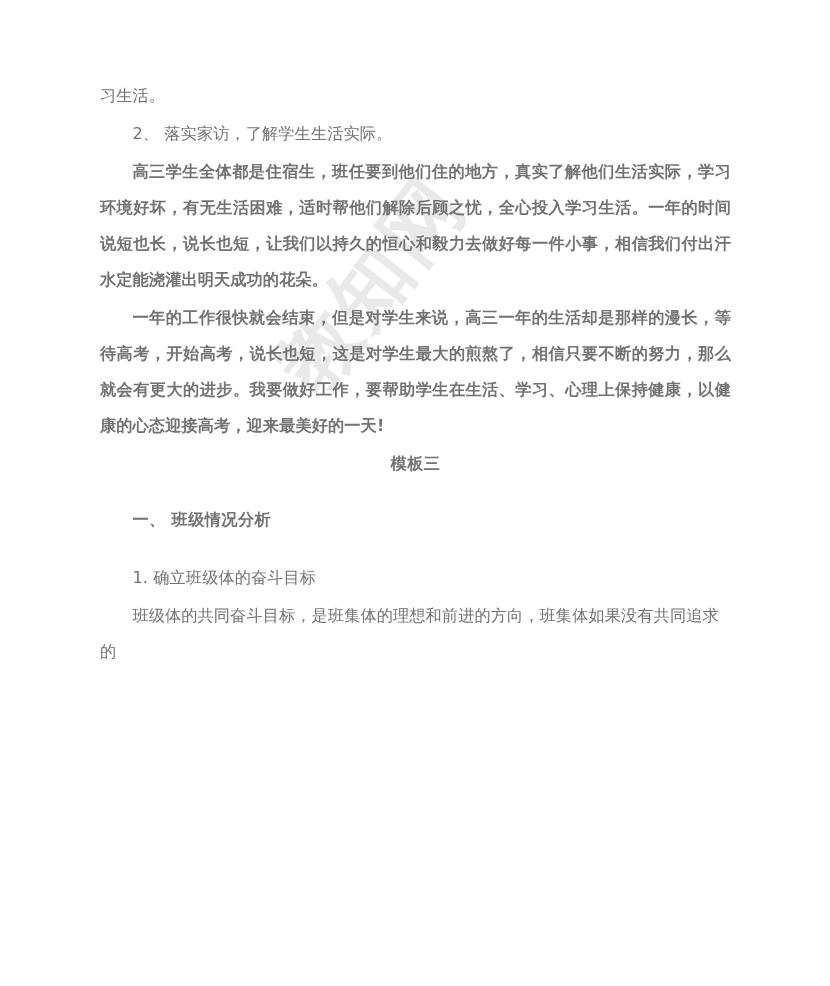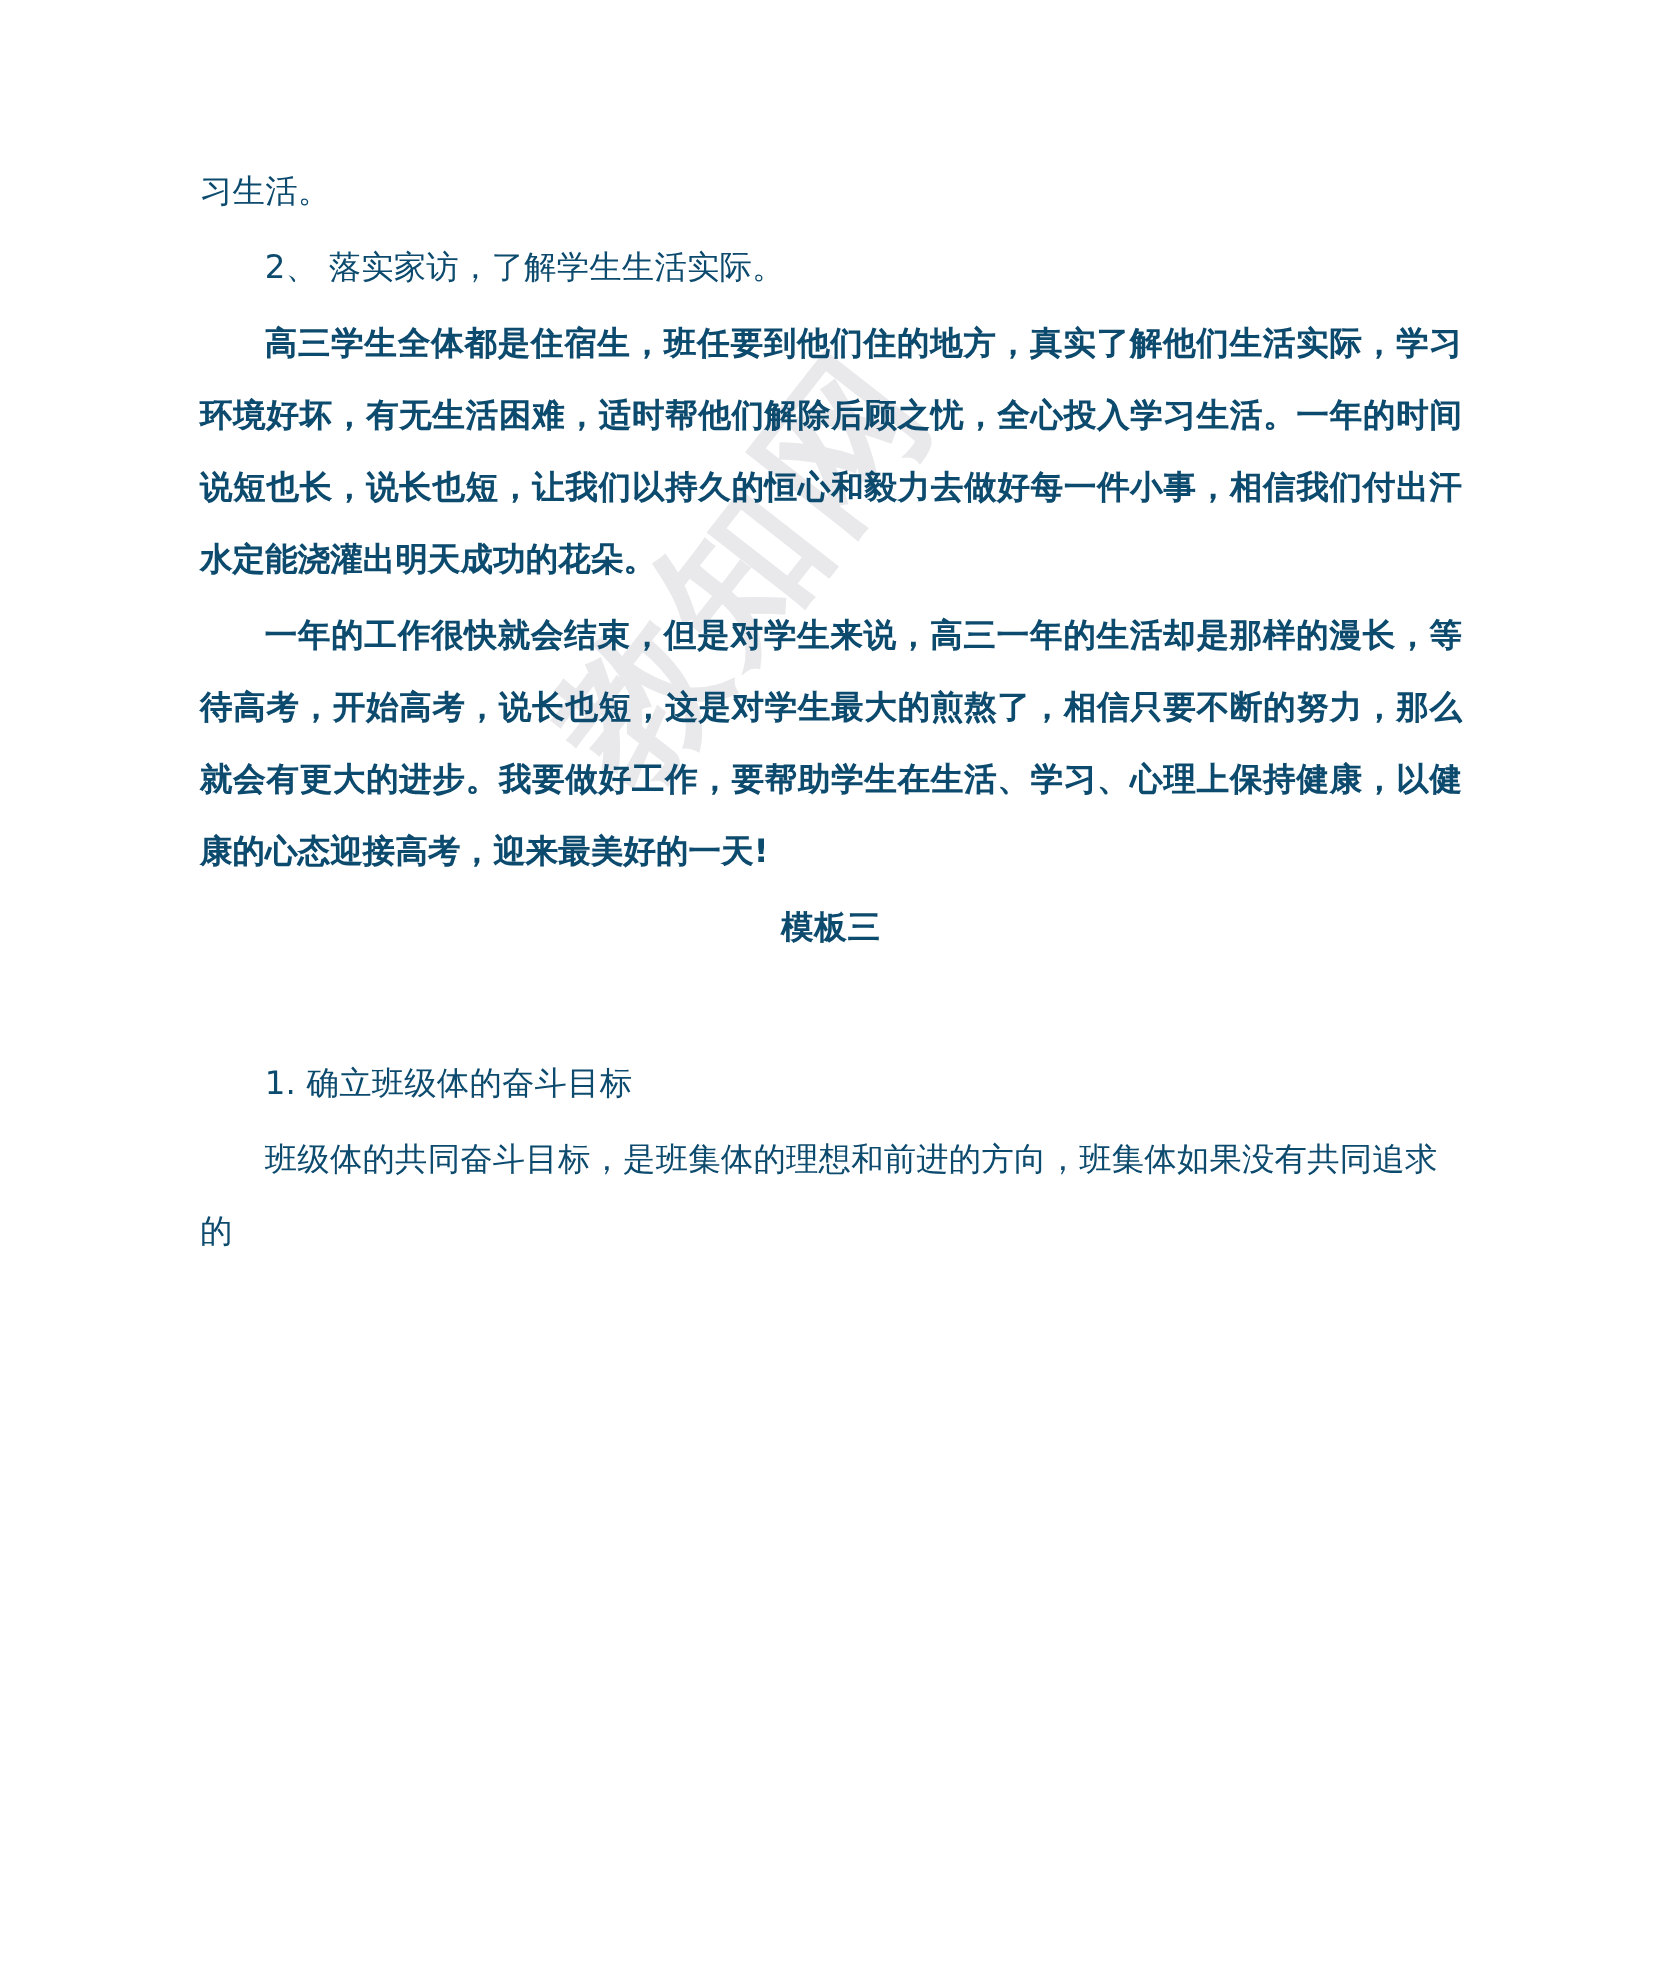--- a/index.html
+++ b/index.html
@@ -46,21 +46,21 @@
     position: relative;
     z-index: 1;
     padding: 78px 99px 0 100px;
     box-sizing: border-box;
     width: 830px;
   }
   p {
     margin: 0;
     font-size: 16.2px;
     line-height: 36px;
-    color: #0c4a6e;
+    color: #737373;
     text-align: justify;
     text-justify: inter-character;
     letter-spacing: 0.1px;
   }
   p.indent {
     text-indent: 2em;
     font-weight: bold;
   }
   p.center-head {
     text-align: center;
@@ -111,20 +111,21 @@
 
     <div class="gap-sm"></div>
 
     <p class="center-head">模板三</p>
 
     <div class="gap-sm"></div>
 
 
     <div class="gap-md"></div>
 
+    <p class="sec-head">一、 班级情况分析</p>
 
     <div class="gap-sm"></div>
 
 
     <div class="gap-md"></div>
 
 
     <div class="gap-sm"></div>
 
     <p class="sub-head">1. 确立班级体的奋斗目标</p>

